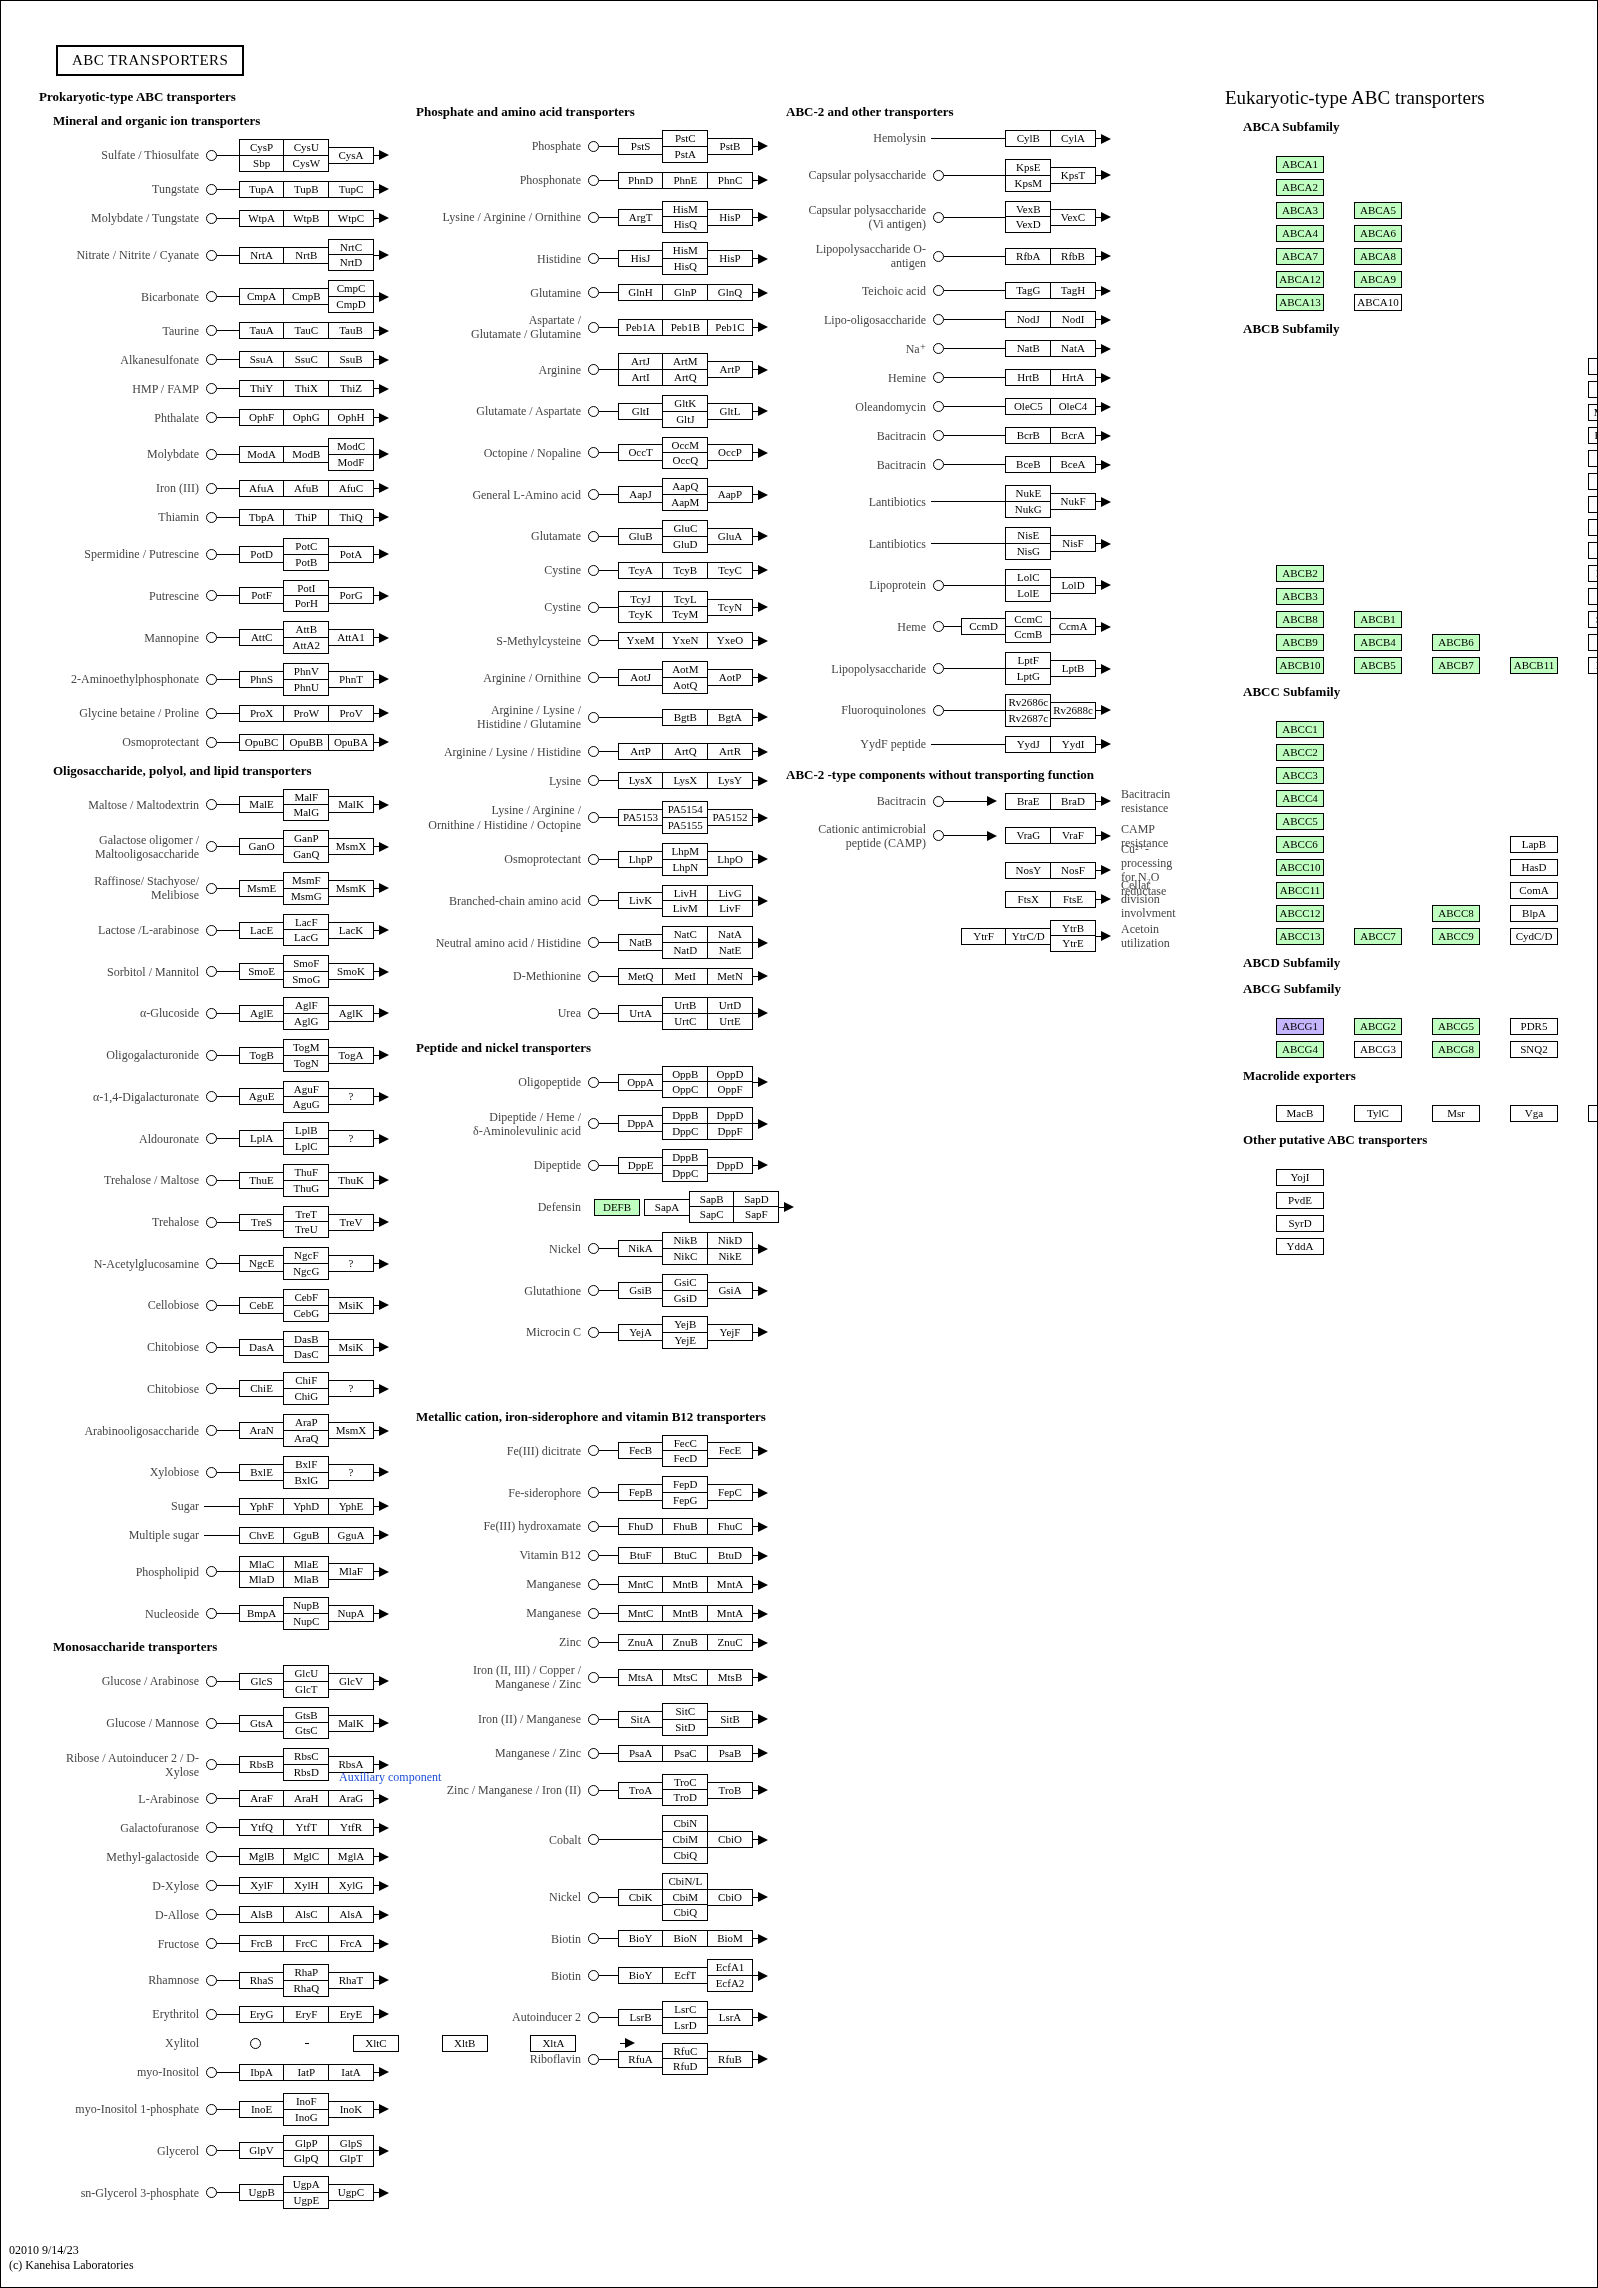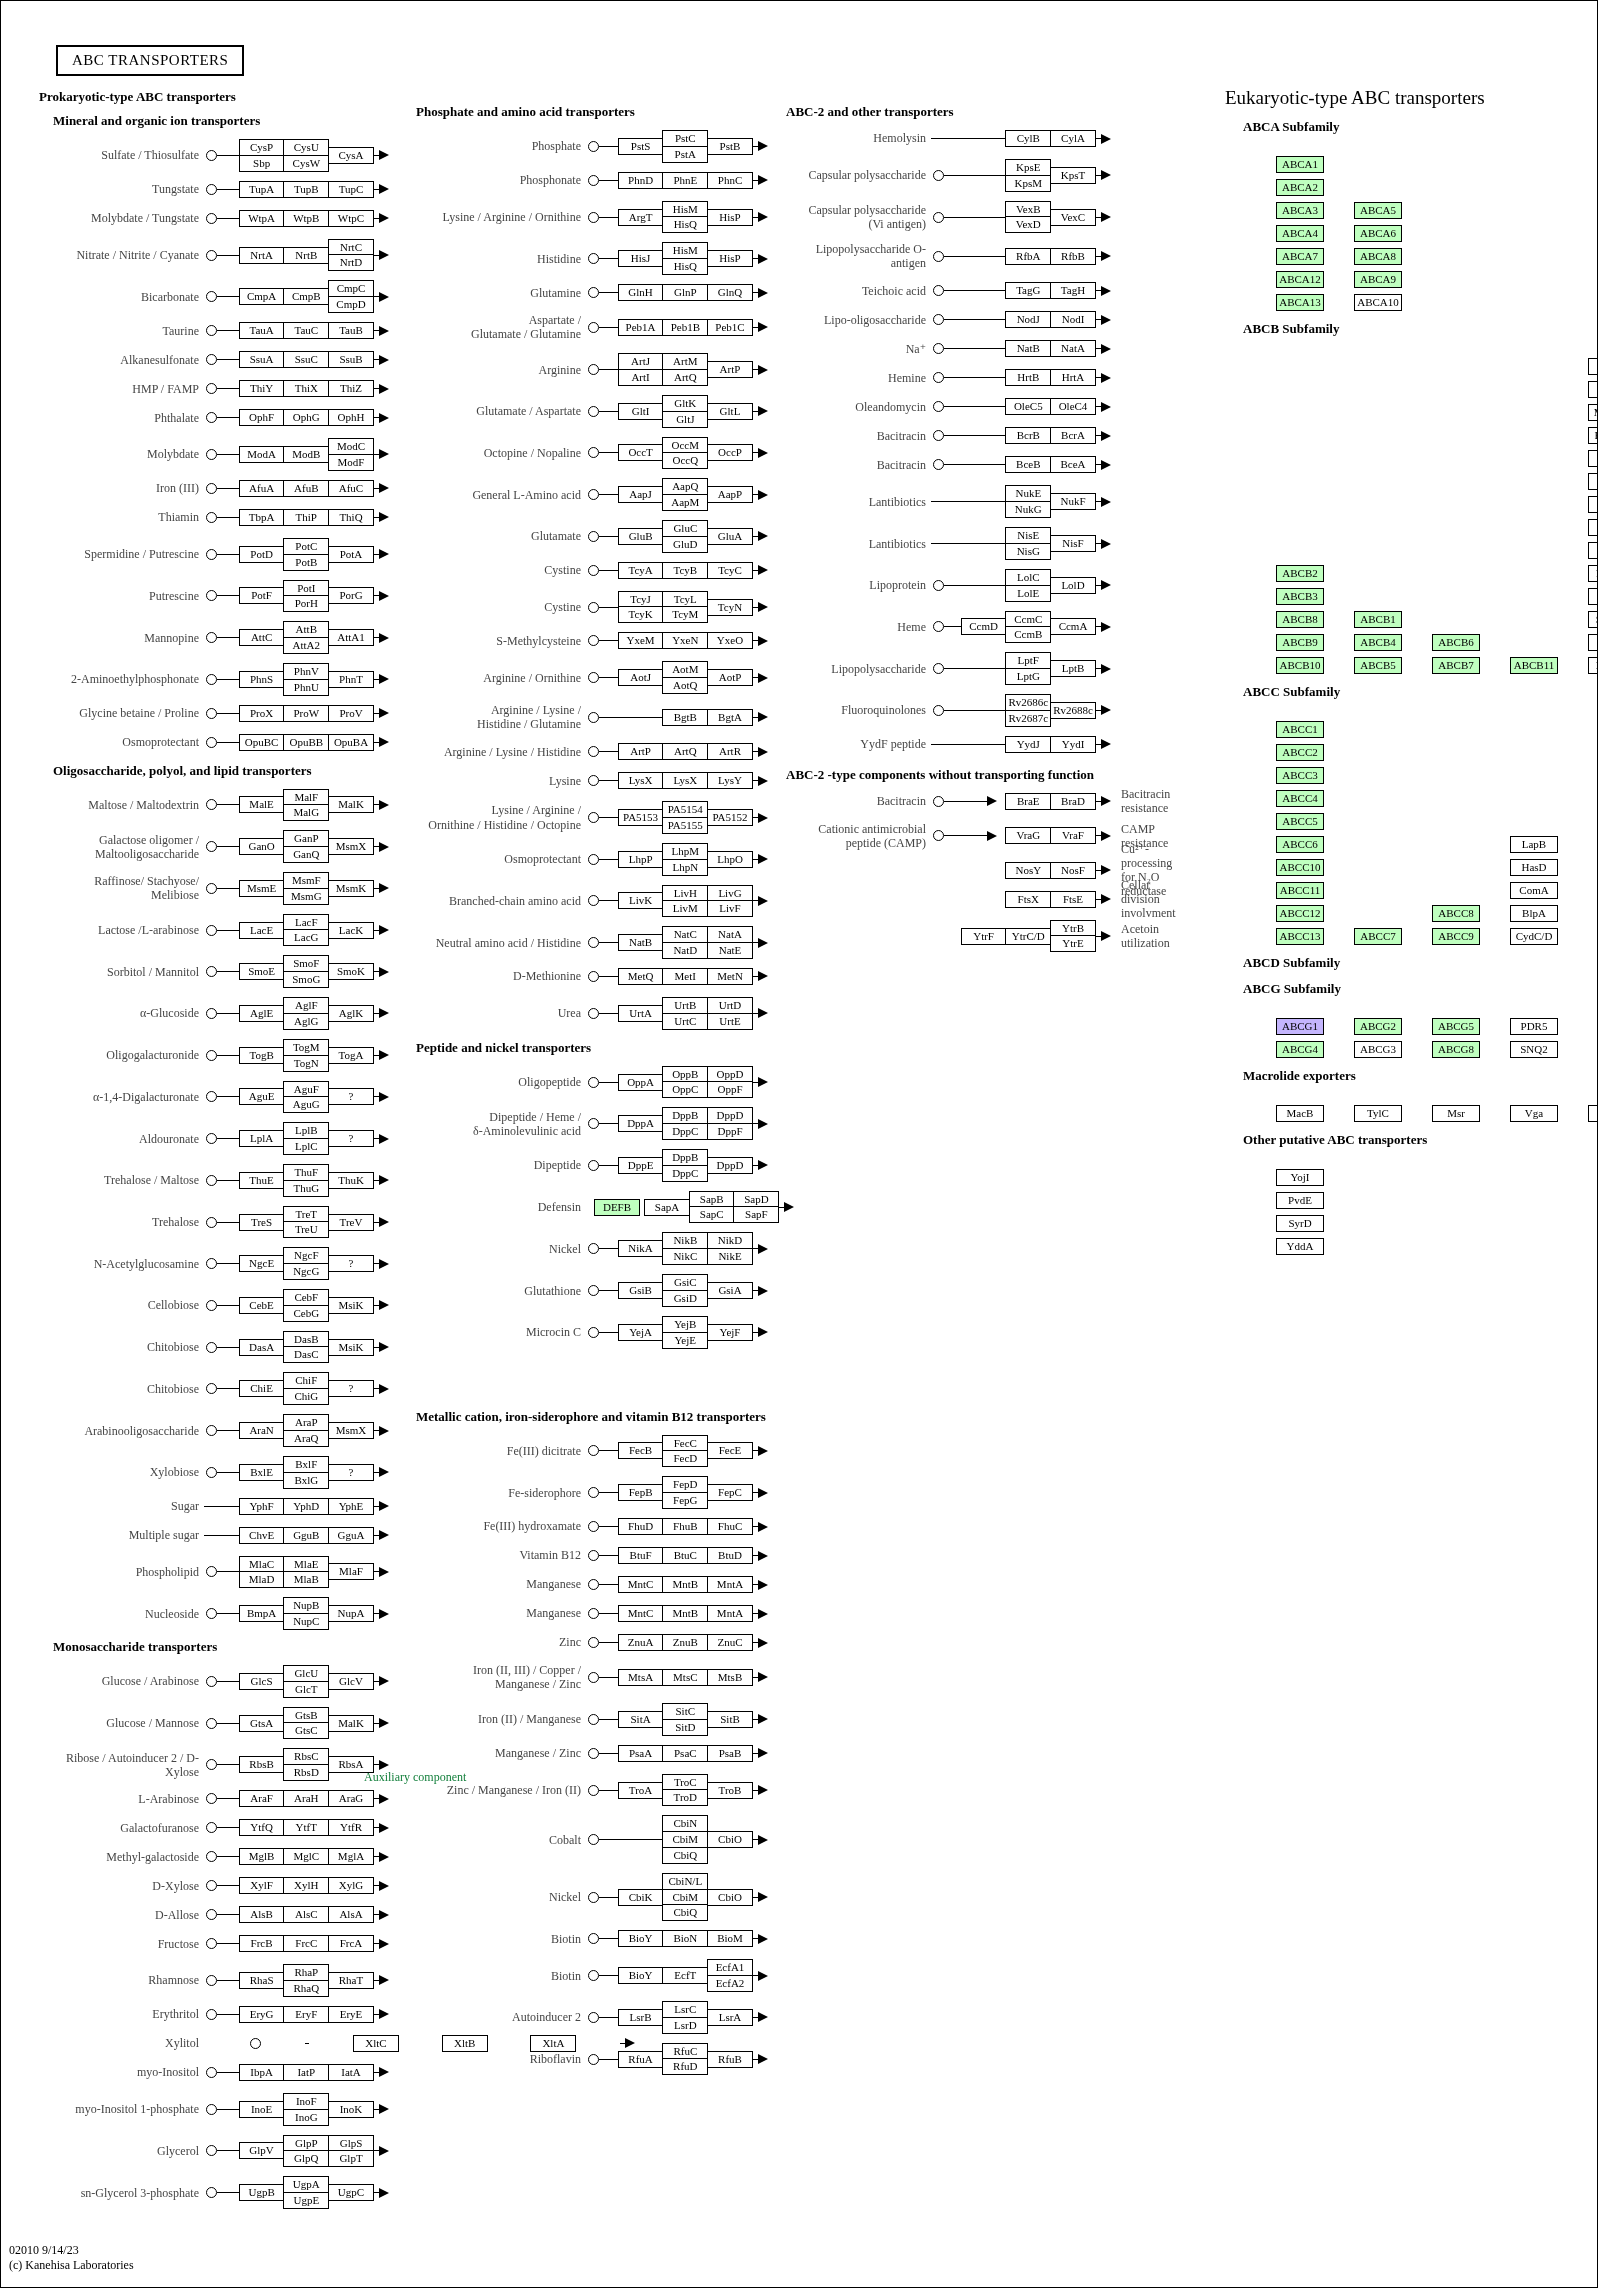--- a/index.html
+++ b/index.html
@@ -27,21 +27,21 @@
           background:#fff; font-size:11px; line-height:14px; text-align:center; color:#000; overflow:hidden; }
   .gbox + .gbox { margin-top:-1.3px; }
   .subbox { margin-left:8px; }
   .arrow { flex:none; display:flex; align-items:center; }
   .arrow .stub { display:block; width:5px; height:0; border-top:1.4px solid #000; }
   .arrow .tri  { display:block; width:0; height:0; border-left:10px solid #000;
                  border-top:5px solid transparent; border-bottom:5px solid transparent; }
   .arrow.pre { margin-right:8px; }
   .rlab { position:absolute; top:50%; transform:translateY(-50%); font-size:12px; color:#454545;
           white-space:pre-line; line-height:1.17; }
-  .note { position:absolute; left:300px; top:22px; font-size:12px; color:#15803d; white-space:nowrap;margin-left:25px; }
+  .note { position:absolute; left:300px; top:22px; font-size:12px; color:#1d4ed8; white-space:nowrap; }
 
   .euk-heading { font-weight:normal; font-size:19px; padding-left:2px; white-space:nowrap; }
   .euk-sub-name { font-weight:bold; font-size:13px; margin:10px 0 8px 20px; white-space:nowrap; }
   .egrid { display:flex; gap:30px; margin-left:53px; align-items:flex-end;margin-top:21px; }
   .ecol { display:flex; flex-direction:column; gap:6px; }
   .ebox { box-sizing:border-box; width:48px; height:17px; border:1.3px solid #000; background:#fff;
           font-size:11px; line-height:14px; text-align:center; color:#000; overflow:hidden; }
 
   .footer { position:absolute; left:8px; top:2242px; font-size:12px; color:#000; line-height:1.25; }
 </style>

